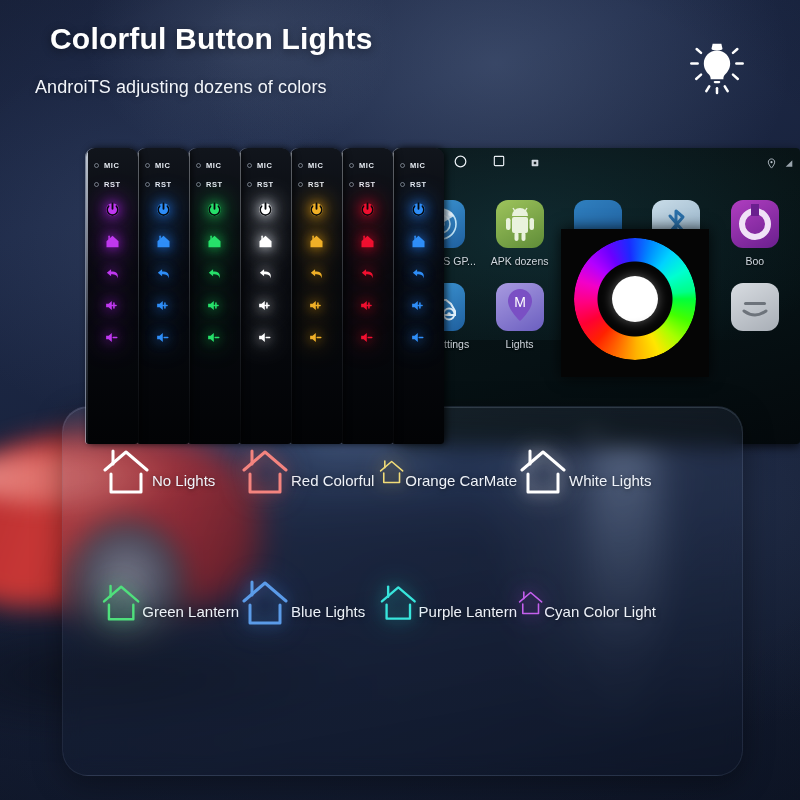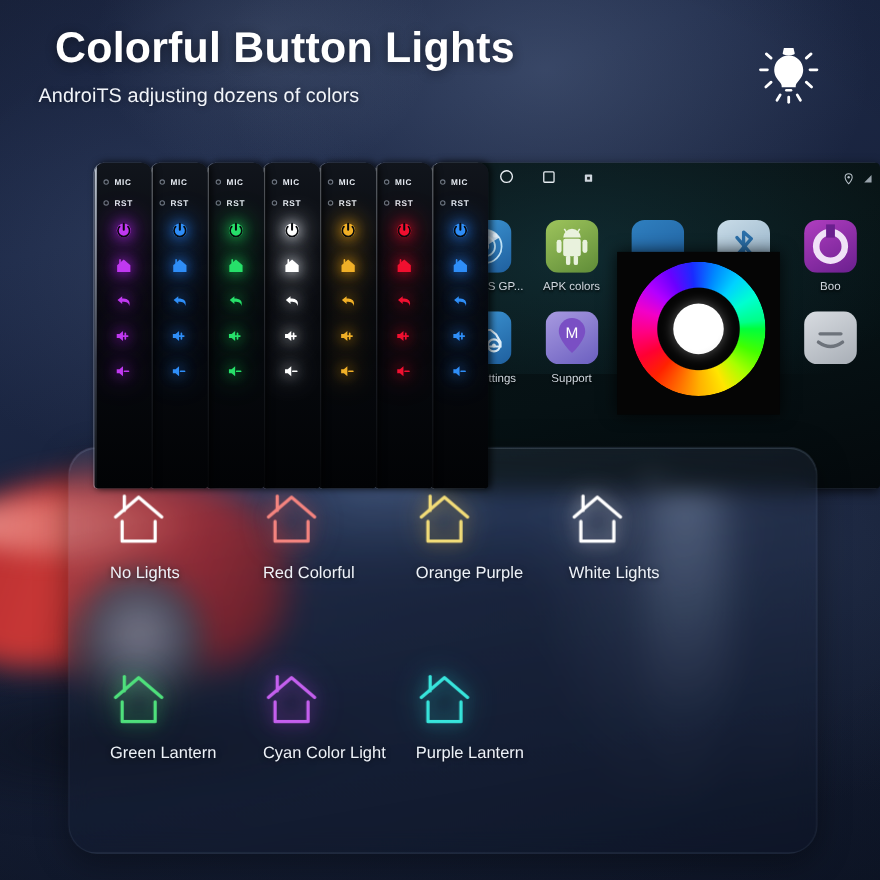--- a/index.html
+++ b/index.html
@@ -63,21 +63,21 @@
   }
   .vig{
     position:absolute;inset:0;
     background:radial-gradient(ellipse 120% 95% at 50% 45%, rgba(0,0,0,0) 52%, rgba(4,8,18,.55) 100%);
   }
 
   
   .header{position:absolute;left:0;top:0;width:800px;height:120px;}
   .title{
     position:absolute;left:50px;top:22px;
-    font-size:39px;font-weight:bold;color:#ffffff;letter-spacing:.2px;
+    font-size:30px;font-weight:bold;color:#ffffff;letter-spacing:.2px;
     text-shadow:0 2px 10px rgba(0,0,0,.45);white-space:nowrap;
   }
   .subtitle{
     position:absolute;left:35px;top:77px;
     font-size:18px;color:#f2f5fa;letter-spacing:.1px;white-space:nowrap;
     text-shadow:0 1px 6px rgba(0,0,0,.4);
   }
   .bulb{position:absolute;left:686px;top:33px;width:62px;height:62px;}
 
   
@@ -152,21 +152,21 @@
     position:absolute;left:62px;top:406px;width:681px;height:370px;
     border-radius:26px;
     background:linear-gradient(170deg, rgba(120,140,175,0.16) 0%, rgba(40,55,85,0.22) 45%, rgba(14,22,40,0.42) 100%);
     backdrop-filter:blur(10px);-webkit-backdrop-filter:blur(10px);
     box-shadow:inset 0 1px 0 rgba(200,215,240,.16), 0 8px 30px rgba(0,0,0,.35);
     border:1px solid rgba(170,190,220,0.10);
     box-sizing:border-box;
   }
   .lgrid{position:absolute;left:100px;top:448px;width:620px;}
   .lrow{display:flex;}
-  .lcell{width:139px;display:flex;flex-direction:column;align-items:flex-start;}
+  .lcell{width:139px;display:flex;flex-direction:row;align-items:center;}
   .lhouse{width:52px;height:48px;}
   .llabel{margin-top:16px;font-size:15px;color:#eef2f8;white-space:nowrap;text-shadow:0 1px 5px rgba(0,0,0,.55);}
   .lrow2{margin-top:83px;}
 </style>
 </head>
 <body>
 
 <div id="stage">
 
   <div class="bg bg-base"></div>
@@ -585,21 +585,21 @@
                   <rect x="10" y="18" width="4.5" height="12" rx="2.2"></rect>
                   <rect x="33.5" y="18" width="4.5" height="12" rx="2.2"></rect>
                   <rect x="18.5" y="32" width="4" height="9" rx="2"></rect>
                   <rect x="25.5" y="32" width="4" height="9" rx="2"></rect>
                   <path d="M16 16 a8 8 0 0 1 16 0 Z"></path>
                   <line x1="17" y1="8" x2="19.5" y2="12" stroke="#e9f2dd" stroke-width="1.4"></line>
                   <line x1="31" y1="8" x2="28.5" y2="12" stroke="#e9f2dd" stroke-width="1.4"></line>
                 </g>
               </svg>
             </div>
-            <div class="applabel">APK colors</div>
+            <div class="applabel">APK dozens</div>
           </div>
           <div class="appcell">
             <div class="appicon">
               <div style="position:absolute;inset:0;background:linear-gradient(150deg,#2f7fbf,#1f5f9e)"></div>
             </div>
             <div class="applabel"></div>
           </div>
           <div class="appcell">
             <div class="appicon">
               <div style="position:absolute;inset:0;background:linear-gradient(150deg,#c9dce8,#8fadc4)"></div>
@@ -634,21 +634,21 @@
             <div class="applabel">Car settings</div>
           </div>
           <div class="appcell">
             <div class="appicon">
               <div style="position:absolute;inset:0;background:linear-gradient(150deg,#a89ae0,#6b5fc0)"></div>
               <svg viewBox="0 0 48 48" style="position:absolute;inset:0;width:100%;height:100%">
                 <path d="M24 6 c-6.6 0-12 5.4-12 12 0 9 12 20 12 20 s12-11 12-20c0-6.6-5.4-12-12-12z" fill="#7a4fc4"></path>
                 <text x="24" y="24" font-size="14" font-family="Liberation Sans" fill="#ffffff" text-anchor="middle">M</text>
               </svg>
             </div>
-            <div class="applabel">Support</div>
+            <div class="applabel">Lights</div>
           </div>
           <div class="appcell">
             <div class="appicon">
               <div style="position:absolute;inset:0;background:linear-gradient(150deg,#3f9ad8,#1f5f9e)"></div>
             </div>
             <div class="applabel">Chrome</div>
           </div>
           <div class="appcell">
             <div class="appicon">
               <div style="position:absolute;inset:0;background:linear-gradient(150deg,#3f9ad8,#1f5f9e)"></div>
@@ -707,52 +707,60 @@
               <path d="M11 26 L11 44 L41 44 L41 26" fill="none" stroke="#f4847f" stroke-width="3" stroke-linecap="round" stroke-linejoin="round"></path>
             </svg></div>
           <div class="llabel">Red Colorful</div>
         </div>
         <div class="lcell">
           <div class="lhouse"><svg viewBox="0 0 52 48" style="width:100%;height:100%;filter:drop-shadow(0 0 7px rgba(242,190,60,0.40)) drop-shadow(0 0 14px rgba(242,190,60,0.40))">
               <path d="M5 22 L26 4 L47 22" fill="none" stroke="#f2dc78" stroke-width="3" stroke-linecap="round" stroke-linejoin="round"></path>
               <path d="M13 16 L13 3" fill="none" stroke="#f2dc78" stroke-width="3" stroke-linecap="round"></path>
               <path d="M11 26 L11 44 L41 44 L41 26" fill="none" stroke="#f2dc78" stroke-width="3" stroke-linecap="round" stroke-linejoin="round"></path>
             </svg></div>
-          <div class="llabel">Orange Purple</div>
+          <div class="llabel">Orange CarMate</div>
         </div>
         <div class="lcell">
           <div class="lhouse"><svg viewBox="0 0 52 48" style="width:100%;height:100%;filter:drop-shadow(0 0 7px rgba(255,255,255,0.45)) drop-shadow(0 0 14px rgba(255,255,255,0.45))">
               <path d="M5 22 L26 4 L47 22" fill="none" stroke="#ffffff" stroke-width="3" stroke-linecap="round" stroke-linejoin="round"></path>
               <path d="M13 16 L13 3" fill="none" stroke="#ffffff" stroke-width="3" stroke-linecap="round"></path>
               <path d="M11 26 L11 44 L41 44 L41 26" fill="none" stroke="#ffffff" stroke-width="3" stroke-linecap="round" stroke-linejoin="round"></path>
             </svg></div>
           <div class="llabel">White Lights</div>
         </div>
       </div>
     <div class="lrow lrow2" id="lrow2">
         <div class="lcell">
           <div class="lhouse"><svg viewBox="0 0 52 48" style="width:100%;height:100%;filter:drop-shadow(0 0 7px rgba(50,220,110,0.45)) drop-shadow(0 0 14px rgba(50,220,110,0.45))">
               <path d="M5 22 L26 4 L47 22" fill="none" stroke="#4fe07c" stroke-width="3" stroke-linecap="round" stroke-linejoin="round"></path>
               <path d="M13 16 L13 3" fill="none" stroke="#4fe07c" stroke-width="3" stroke-linecap="round"></path>
               <path d="M11 26 L11 44 L41 44 L41 26" fill="none" stroke="#4fe07c" stroke-width="3" stroke-linecap="round" stroke-linejoin="round"></path>
             </svg></div>
           <div class="llabel">Green Lantern</div>
         </div>
         <div class="lcell">
-          <div class="lhouse"><svg viewBox="0 0 52 48" style="width:100%;height:100%;filter:drop-shadow(0 0 7px rgba(190,70,240,0.45)) drop-shadow(0 0 14px rgba(190,70,240,0.45))">
-              <path d="M5 22 L26 4 L47 22" fill="none" stroke="#c560ee" stroke-width="3" stroke-linecap="round" stroke-linejoin="round"></path>
-              <path d="M13 16 L13 3" fill="none" stroke="#c560ee" stroke-width="3" stroke-linecap="round"></path>
-              <path d="M11 26 L11 44 L41 44 L41 26" fill="none" stroke="#c560ee" stroke-width="3" stroke-linecap="round" stroke-linejoin="round"></path>
+          <div class="lhouse"><svg viewBox="0 0 52 48" style="width:100%;height:100%;filter:drop-shadow(0 0 7px rgba(70,140,240,0.45)) drop-shadow(0 0 14px rgba(70,140,240,0.45))">
+              <path d="M5 22 L26 4 L47 22" fill="none" stroke="#5b9be8" stroke-width="3" stroke-linecap="round" stroke-linejoin="round"></path>
+              <path d="M13 16 L13 3" fill="none" stroke="#5b9be8" stroke-width="3" stroke-linecap="round"></path>
+              <path d="M11 26 L11 44 L41 44 L41 26" fill="none" stroke="#5b9be8" stroke-width="3" stroke-linecap="round" stroke-linejoin="round"></path>
             </svg></div>
-          <div class="llabel">Cyan Color Light</div>
+          <div class="llabel">Blue Lights</div>
         </div>
         <div class="lcell">
           <div class="lhouse"><svg viewBox="0 0 52 48" style="width:100%;height:100%;filter:drop-shadow(0 0 7px rgba(40,220,215,0.45)) drop-shadow(0 0 14px rgba(40,220,215,0.45))">
               <path d="M5 22 L26 4 L47 22" fill="none" stroke="#38e5dc" stroke-width="3" stroke-linecap="round" stroke-linejoin="round"></path>
               <path d="M13 16 L13 3" fill="none" stroke="#38e5dc" stroke-width="3" stroke-linecap="round"></path>
               <path d="M11 26 L11 44 L41 44 L41 26" fill="none" stroke="#38e5dc" stroke-width="3" stroke-linecap="round" stroke-linejoin="round"></path>
             </svg></div>
           <div class="llabel">Purple Lantern</div>
         </div>
+        <div class="lcell">
+          <div class="lhouse"><svg viewBox="0 0 52 48" style="width:100%;height:100%;filter:drop-shadow(0 0 7px rgba(190,70,240,0.45)) drop-shadow(0 0 14px rgba(190,70,240,0.45))">
+              <path d="M5 22 L26 4 L47 22" fill="none" stroke="#c560ee" stroke-width="3" stroke-linecap="round" stroke-linejoin="round"></path>
+              <path d="M13 16 L13 3" fill="none" stroke="#c560ee" stroke-width="3" stroke-linecap="round"></path>
+              <path d="M11 26 L11 44 L41 44 L41 26" fill="none" stroke="#c560ee" stroke-width="3" stroke-linecap="round" stroke-linejoin="round"></path>
+            </svg></div>
+          <div class="llabel">Cyan Color Light</div>
+        </div>
       </div>
   </div>
 
 </div>
 
 </body></html>

